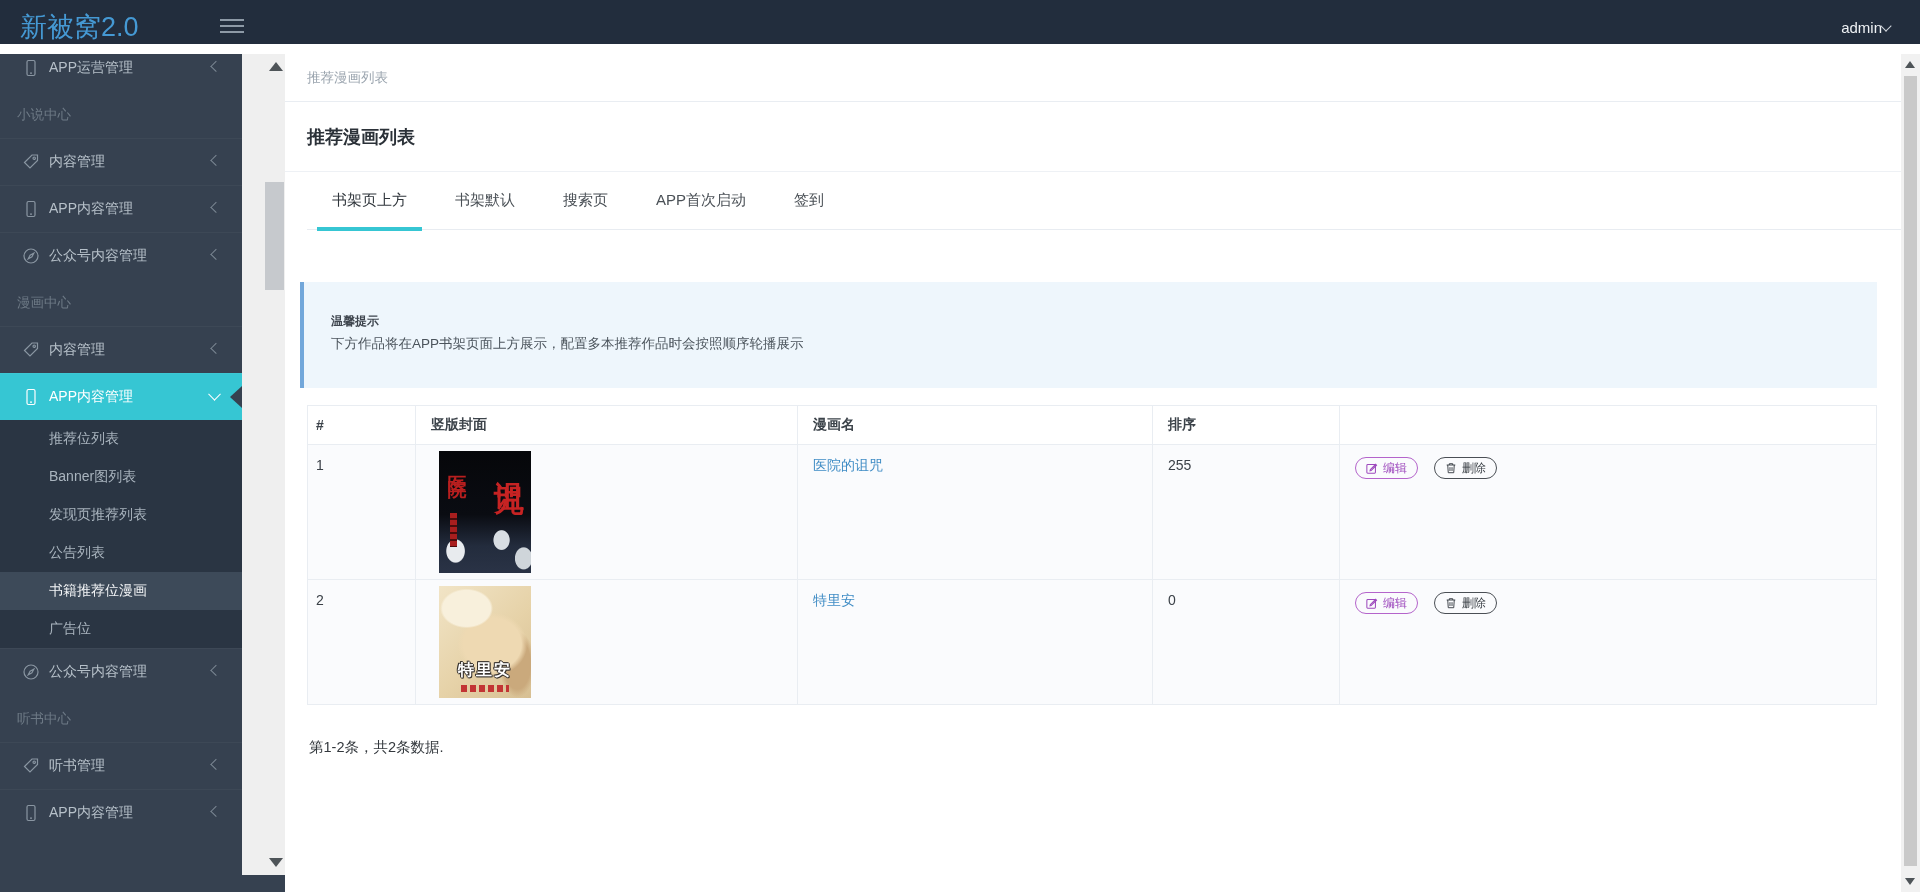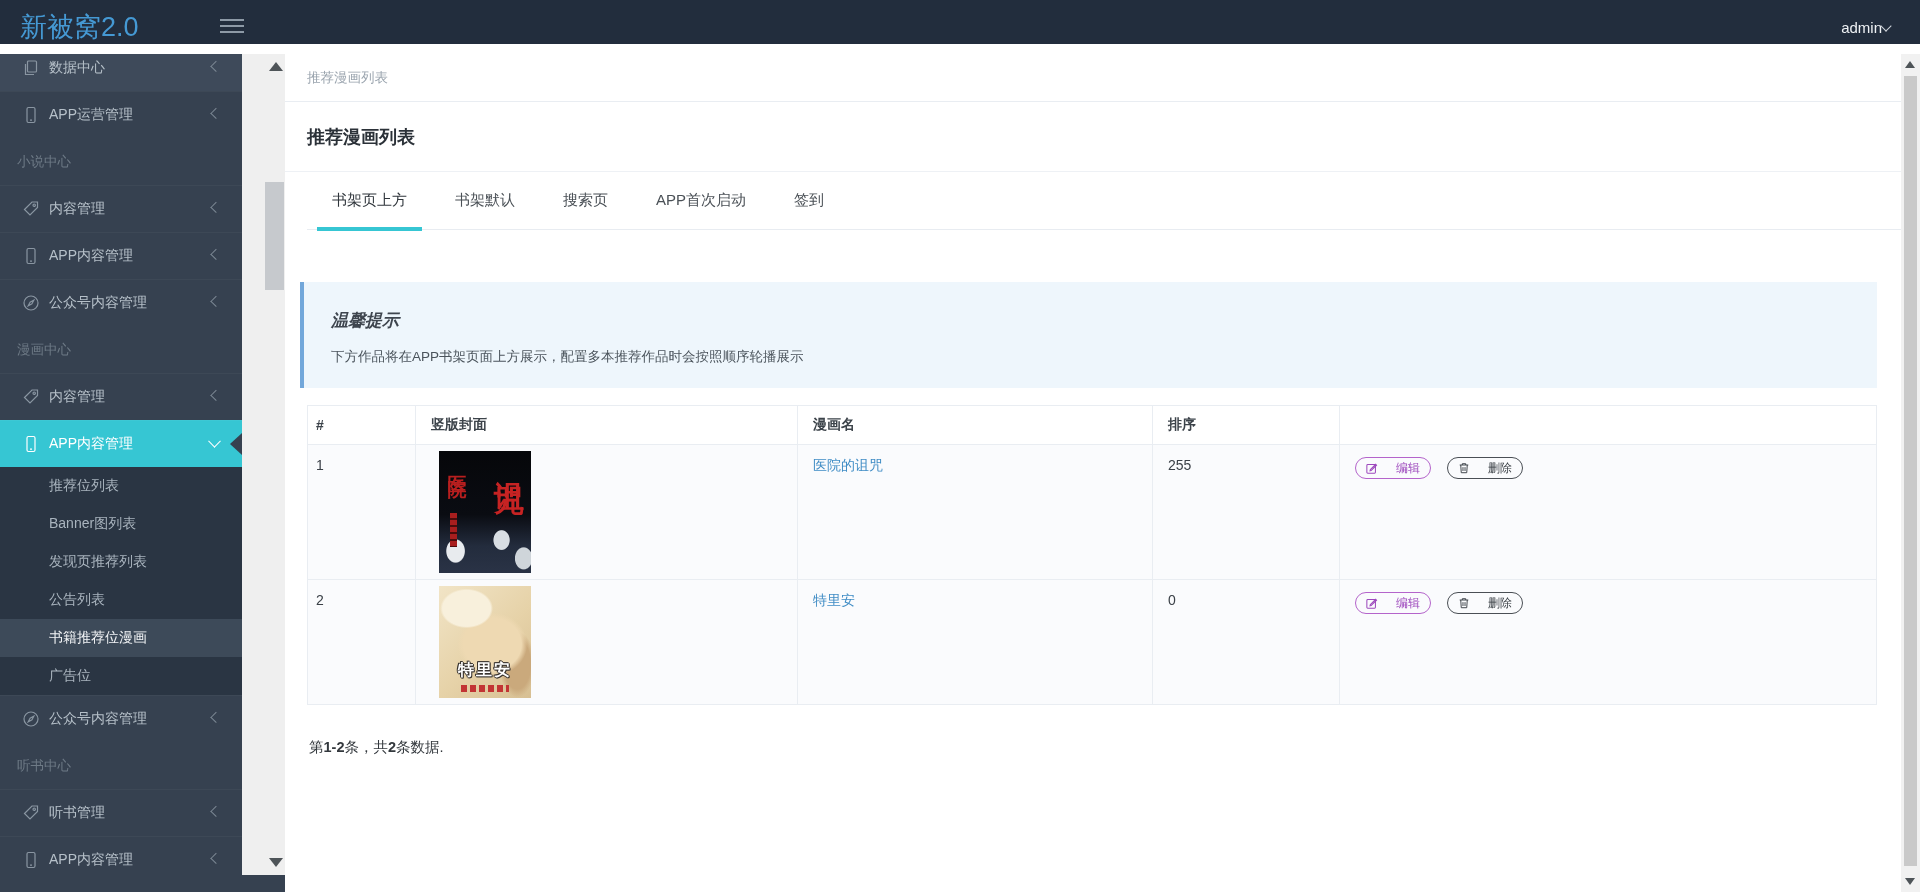--- a/index.html
+++ b/index.html
@@ -47,33 +47,33 @@
   .crumbbar{position:absolute;left:0;top:0;right:0;height:48px;border-bottom:1px solid #e9edf2;display:flex;align-items:center;padding-left:22px;box-sizing:border-box;color:#9aa4ae;font-size:13.5px;}
   .crumbbar span{cursor:pointer;}
   .pagehead{position:absolute;left:0;top:49px;right:0;height:68px;border-bottom:1px solid #eef1f5;}
   .ptitle{position:absolute;left:22px;top:0;margin:0;line-height:68px;font-size:18px;font-weight:bold;color:#2b3138;}
   .btn-add{position:absolute;right:24px;top:19px;height:30px;padding:0 14px;background:#36c6d3;color:#fff;font-size:13px;border:none;border-radius:4px;cursor:pointer;font-family:inherit;}
   .tabs{position:absolute;left:22px;right:24px;top:117px;height:59px;border-bottom:1px solid #e8ecf1;display:flex;align-items:stretch;padding-left:10px;box-sizing:border-box;}
   .tab{display:flex;align-items:center;padding:0 15px;margin-right:18px;font-size:15px;color:#4a5056;position:relative;cursor:pointer;}
   .tab.active{color:#2f353b;}
   .tab.active::after{content:"";position:absolute;left:0;right:0;bottom:-2px;height:4px;background:#36c6d3;}
   .notice{position:absolute;left:15px;top:228px;width:1577px;height:106px;background:#eef6fc;border-left:4px solid #72a7da;box-sizing:border-box;padding:30px 20px 0 27px;}
-  .n-title{font-size:17px;font-weight:bold;color:#3e454e;line-height:18px;margin-bottom:18px;font-style:italic;}
+  .n-title{font-size:12px;font-weight:bold;color:#3e454e;line-height:18px;margin-bottom:5px;}
   .n-body{font-size:13.5px;color:#4b545c;line-height:18px;}
   
   .grid{position:absolute;left:22px;top:351px;width:1570px;border-collapse:collapse;table-layout:fixed;}
   .grid col.c1{width:108px}.grid col.c2{width:382px}.grid col.c3{width:355px}.grid col.c4{width:187px}
   .grid th,.grid td{border:1px solid #e9edf2;text-align:left;box-sizing:border-box;}
   .grid th{height:39px;font-weight:bold;font-size:14px;color:#3c434a;padding:0 8px 0 15px;background:#fff;}
   .grid th.c-idx,.grid td.c-idx{padding-left:8px;}
   .grid td{vertical-align:top;font-size:14px;color:#3a4047;padding:12px 8px 8px 15px;background:#fafbfd;}
   .grid td.c-cover{padding:6px 8px 6px 23px;}
   .link{color:#3f8cc5;text-decoration:none;cursor:pointer;}
   .c-act{white-space:nowrap;padding-top:11px;}
-  .pill{display:inline-flex;align-items:center;gap:18px;height:22px;padding:0 10px;border-radius:11px;background:transparent;font-size:12px;cursor:pointer;font-family:inherit;margin-right:12px;}
+  .pill{display:inline-flex;align-items:center;gap:5px;height:22px;padding:0 10px;border-radius:11px;background:transparent;font-size:12px;cursor:pointer;font-family:inherit;margin-right:12px;}
   .pill svg{flex:none;}
   .pill.edit{border:1px solid #b464cb;color:#9d49bd;}
   .pill.del{border:1px solid #4a4f55;color:#383e44;}
   
   .cover{position:relative;overflow:hidden;cursor:pointer;}
   .cover1{width:92px;height:122px;background:
     radial-gradient(ellipse 16px 20px at 18% 82%, #e8ebee 0 55%, rgba(230,233,238,0) 61%),
     radial-gradient(ellipse 14px 17px at 68% 73%, #d8dde2 0 55%, rgba(220,225,230,0) 61%),
     radial-gradient(ellipse 15px 19px at 92% 88%, #cfd5da 0 55%, rgba(210,216,222,0) 61%),
     linear-gradient(180deg,#06070a 0%,#0a0c12 52%,#232c3d 78%,#2a3346 100%);}
@@ -83,21 +83,21 @@
   .cover2{width:92px;height:112px;background:
     radial-gradient(ellipse 40px 30px at 30% 20%, #f8f0dc 0 60%, rgba(248,240,220,0) 66%),
     radial-gradient(ellipse 50px 45px at 58% 52%, #eed9b2 0 58%, rgba(238,217,178,0) 70%),
     radial-gradient(ellipse 30px 55px at 85% 70%, #caa97c 0 45%, rgba(202,169,124,0) 60%),
     linear-gradient(135deg,#f1e4c6 0%,#e6d2a8 55%,#d7bf93 100%);}
   .c2-title{position:absolute;bottom:17px;left:0;right:0;text-align:center;font-size:16px;font-weight:bold;letter-spacing:2px;color:#fff;
     text-shadow:-1px 0 #3a3530,1px 0 #3a3530,0 -1px #3a3530,0 1px #3a3530,-1px -1px #3a3530,1px 1px #3a3530;}
   .c2-red{position:absolute;bottom:6px;left:50%;transform:translateX(-50%);width:48px;height:7px;
     background:repeating-linear-gradient(90deg,#c23434 0 6px,rgba(0,0,0,0) 6px 9px);}
   .pager{position:absolute;left:24px;top:684px;margin:0;font-size:14.5px;color:#33383d;}
-  .pager b{font-weight:bold;}
+  .pager b{font-weight:normal;}
 </style>
 </head>
 <body>
 
 <div id="app">
 
   <header class="navbar">
     <span class="logo">新被窝2.0</span>
     <button class="hamburger">
       <span></span>
@@ -106,30 +106,20 @@
     </button>
     <div class="user">
       <span>admin</span>
       <span class="chev chev-down"></span>
     </div>
   </header>
 
   <aside class="sidebar">
     <nav class="menu">
 
-      <div class="mi first">
-        <span class="icon">
-          <svg viewBox="0 0 18 18" width="18" height="18" fill="none" stroke="currentColor" stroke-width="1.2">
-              <rect x="5.5" y="2" width="9" height="11" rx="1"></rect>
-              <path d="M3.5 5v10.5h8.5"></path>
-            </svg>
-        </span>
-        <span class="lbl">数据中心</span>
-        <span class="chev-l"></span>
-      </div>
 
       <div class="mi">
         <span class="icon">
           <svg viewBox="0 0 18 18" width="18" height="18" fill="none" stroke="currentColor" stroke-width="1.2">
               <rect x="5" y="1.5" width="8" height="15" rx="1.5"></rect>
               <path d="M8 14.2h2"></path>
             </svg>
         </span>
         <span class="lbl">APP运营管理</span>
         <span class="chev-l"></span>

